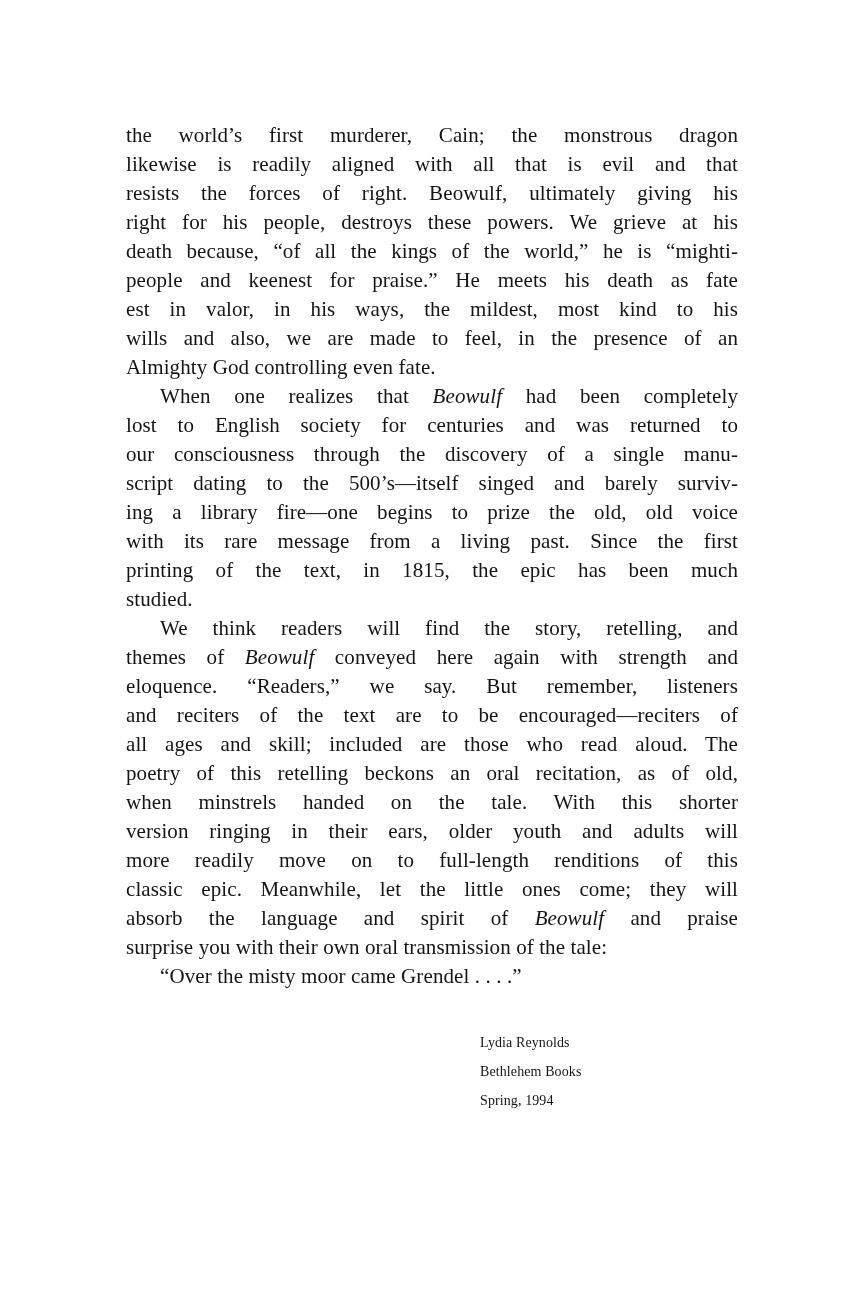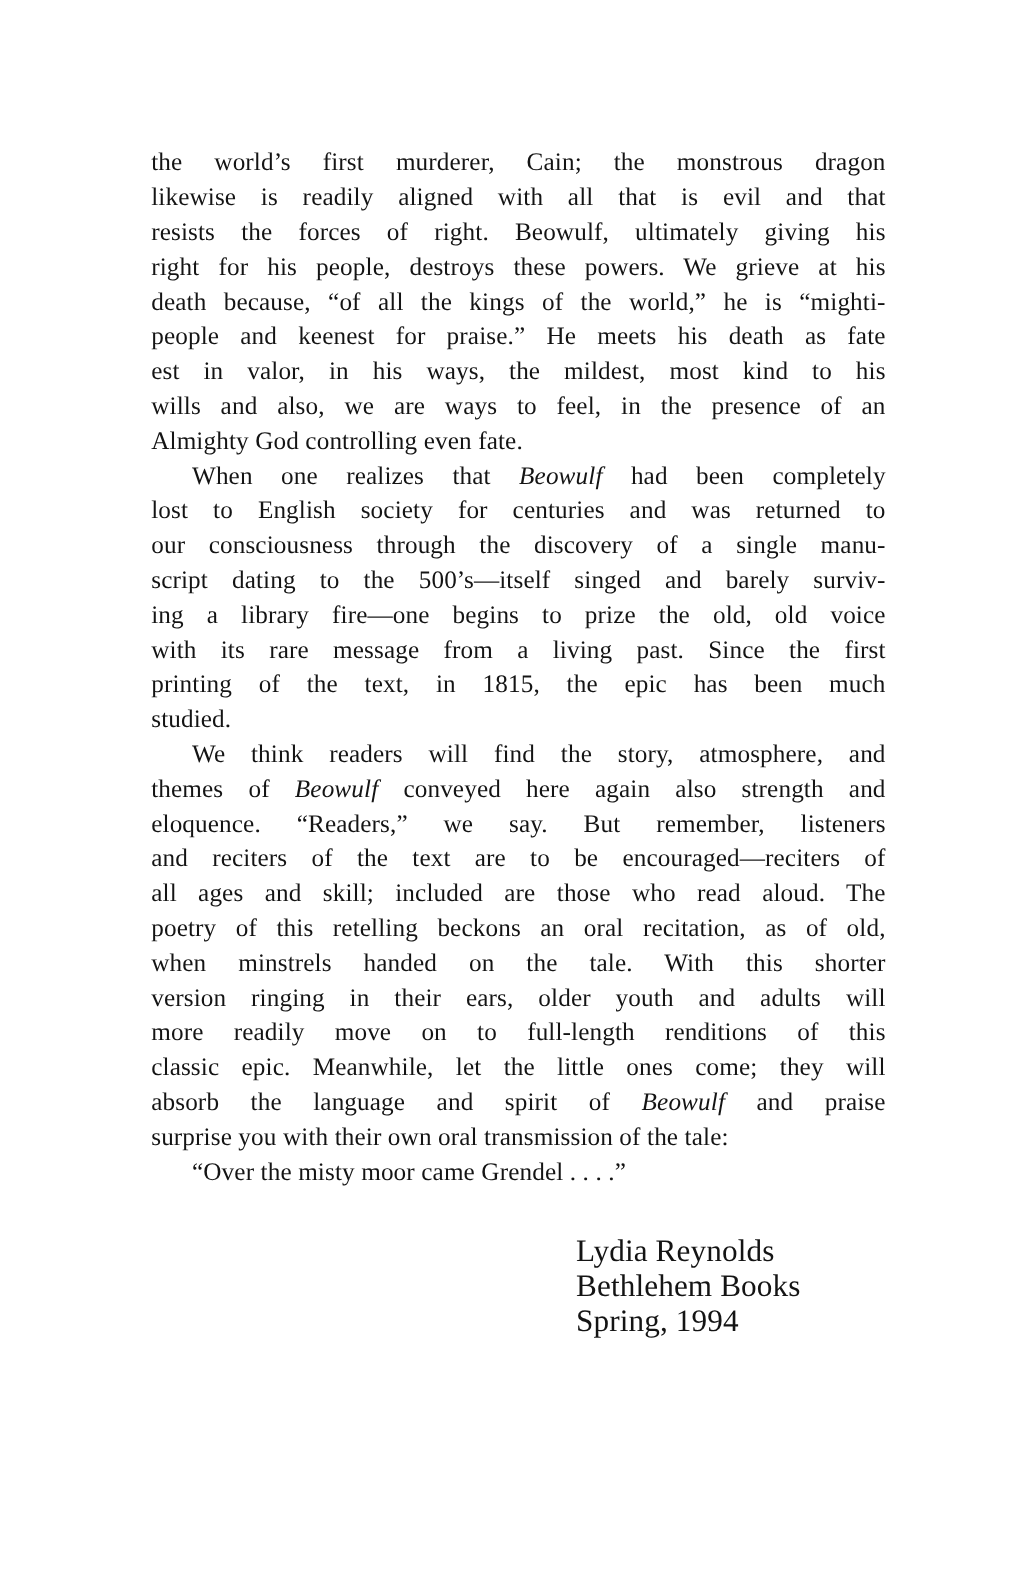--- a/index.html
+++ b/index.html
@@ -41,56 +41,56 @@
   }
   .line.last {
     text-align-last: left;
     -moz-text-align-last: left;
   }
   .line.indent { text-indent: 34px; }
   .it { font-style: italic; }
   .signature-block {
     margin-top: 37px;
     margin-left: 354px;
-    font-size: 26px;
+    font-size: 14px;
     line-height: 29px;
     color: #141414;
   }
   .signature-block div { text-align: left; }
 </style>
 </head>
 <body style="background: rgb(255, 255, 255);">
 
 <div class="page">
 
   <div class="text-block" style="color: rgb(20, 20, 20);">
       <div class="paragraph">
         <div class="line"><span>the world’s first murderer, Cain; the monstrous dragon</span></div>
         <div class="line"><span>likewise is readily aligned with all that is evil and that</span></div>
         <div class="line"><span>resists the forces of right. Beowulf, ultimately giving his</span></div>
         <div class="line"><span>right for his people, destroys these powers. We grieve at his</span></div>
         <div class="line"><span>death because, “of all the kings of the world,” he is “mighti-</span></div>
         <div class="line"><span>people and keenest for praise.” He meets his death as fate</span></div>
         <div class="line"><span>est in valor, in his ways, the mildest, most kind to his</span></div>
-        <div class="line"><span>wills and also, we are ways to feel, in the presence of an</span></div>
+        <div class="line"><span>wills and also, we are made to feel, in the presence of an</span></div>
         <div class="line last"><span>Almighty God controlling even fate.</span></div>
       </div>
       <div class="paragraph">
         <div class="line indent"><span>When one realizes that </span><span class="it">Beowulf</span><span> had been completely</span></div>
         <div class="line"><span>lost to English society for centuries and was returned to</span></div>
         <div class="line"><span>our consciousness through the discovery of a single manu-</span></div>
         <div class="line"><span>script dating to the 500’s—itself singed and barely surviv-</span></div>
         <div class="line"><span>ing a library fire—one begins to prize the old, old voice</span></div>
         <div class="line"><span>with its rare message from a living past. Since the first</span></div>
         <div class="line"><span>printing of the text, in 1815, the epic has been much</span></div>
         <div class="line last"><span>studied.</span></div>
       </div>
       <div class="paragraph">
-        <div class="line indent"><span>We think readers will find the story, atmosphere, and</span></div>
-        <div class="line"><span>themes of </span><span class="it">Beowulf</span><span> conveyed here again also strength and</span></div>
+        <div class="line indent"><span>We think readers will find the story, retelling, and</span></div>
+        <div class="line"><span>themes of </span><span class="it">Beowulf</span><span> conveyed here again with strength and</span></div>
         <div class="line"><span>eloquence. “Readers,” we say. But remember, listeners</span></div>
         <div class="line"><span>and reciters of the text are to be encouraged—reciters of</span></div>
         <div class="line"><span>all ages and skill; included are those who read aloud. The</span></div>
         <div class="line"><span>poetry of this retelling beckons an oral recitation, as of old,</span></div>
         <div class="line"><span>when minstrels handed on the tale. With this shorter</span></div>
         <div class="line"><span>version ringing in their ears, older youth and adults will</span></div>
         <div class="line"><span>more readily move on to full-length renditions of this</span></div>
         <div class="line"><span>classic epic. Meanwhile, let the little ones come; they will</span></div>
         <div class="line"><span>absorb the language and spirit of </span><span class="it">Beowulf</span><span> and praise</span></div>
         <div class="line last"><span>surprise you with their own oral transmission of the tale:</span></div>

